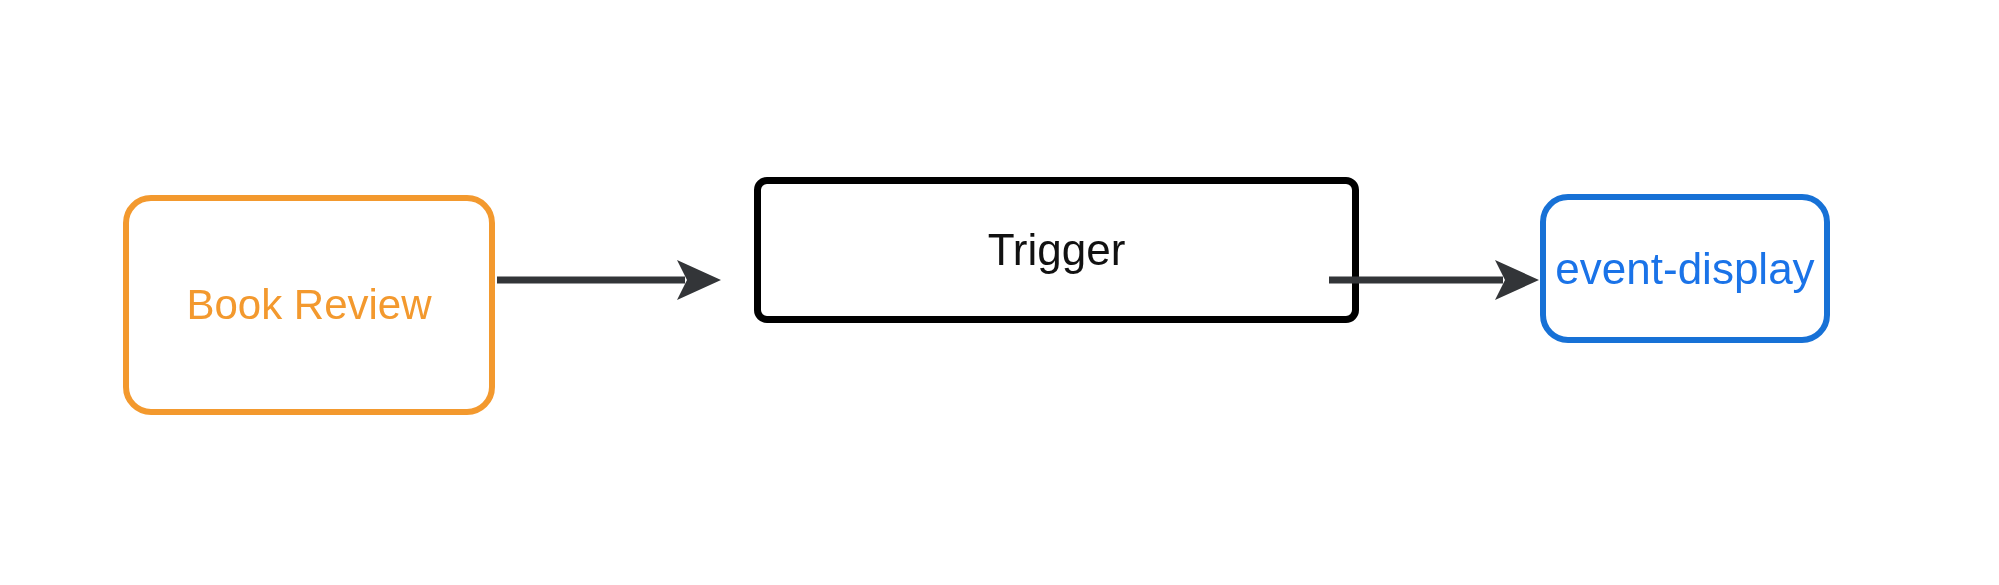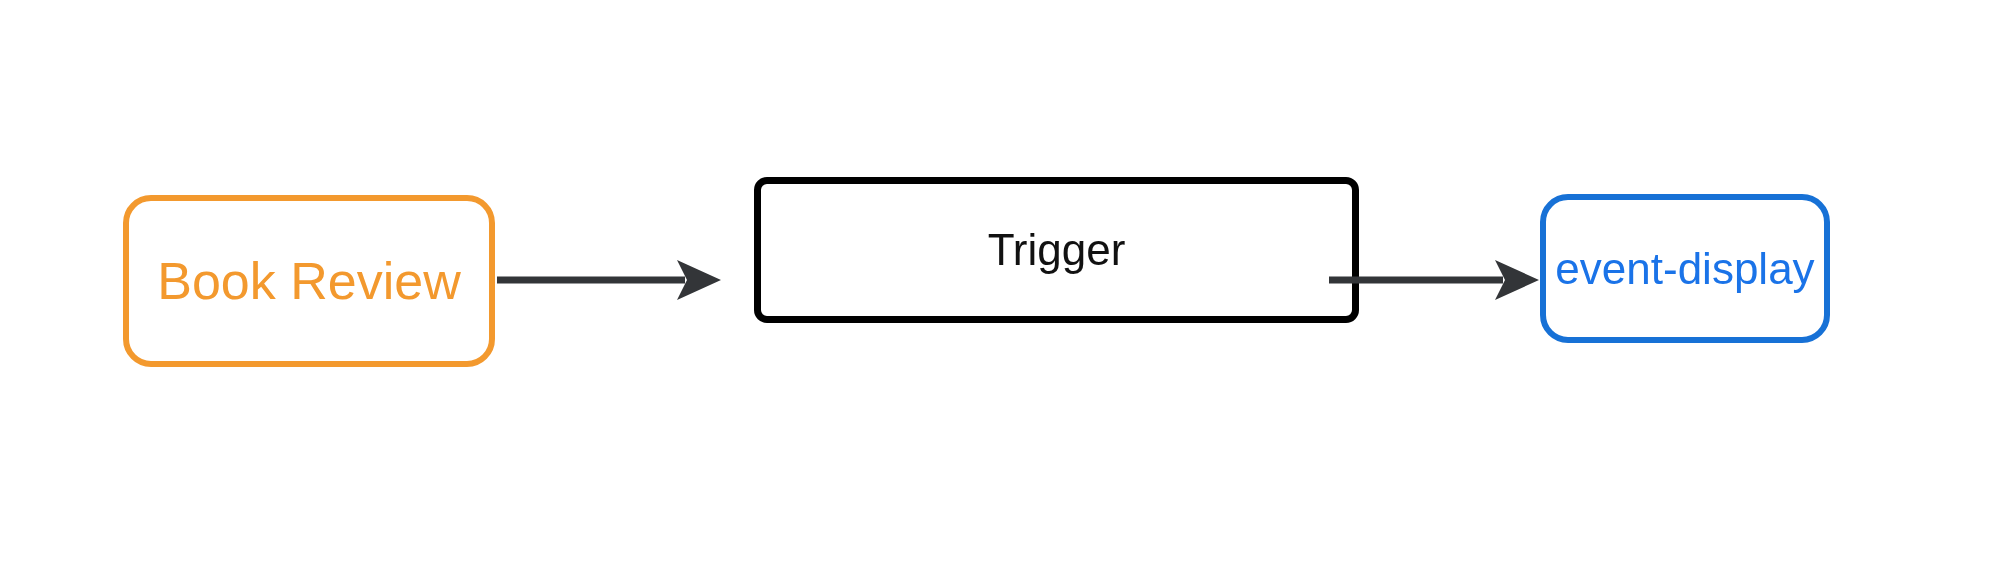--- a/index.html
+++ b/index.html
@@ -27,24 +27,24 @@
     text-align: center;
   }
   .node .line {
     display: block;
     white-space: nowrap;
   }
   .node-broker {
     left: 123px;
     top: 195px;
     width: 372px;
-    height: 172px;
+    height: 220px;
     border-width: 6px;
     border-radius: 28px;
-    font-size: 52px;
+    font-size: 42px;
     line-height: 56px;
   }
   .node-trigger {
     left: 754px;
     top: 177px;
     width: 605px;
     height: 146px;
     border-width: 7px;
     border-radius: 13px;
     font-size: 44px;

